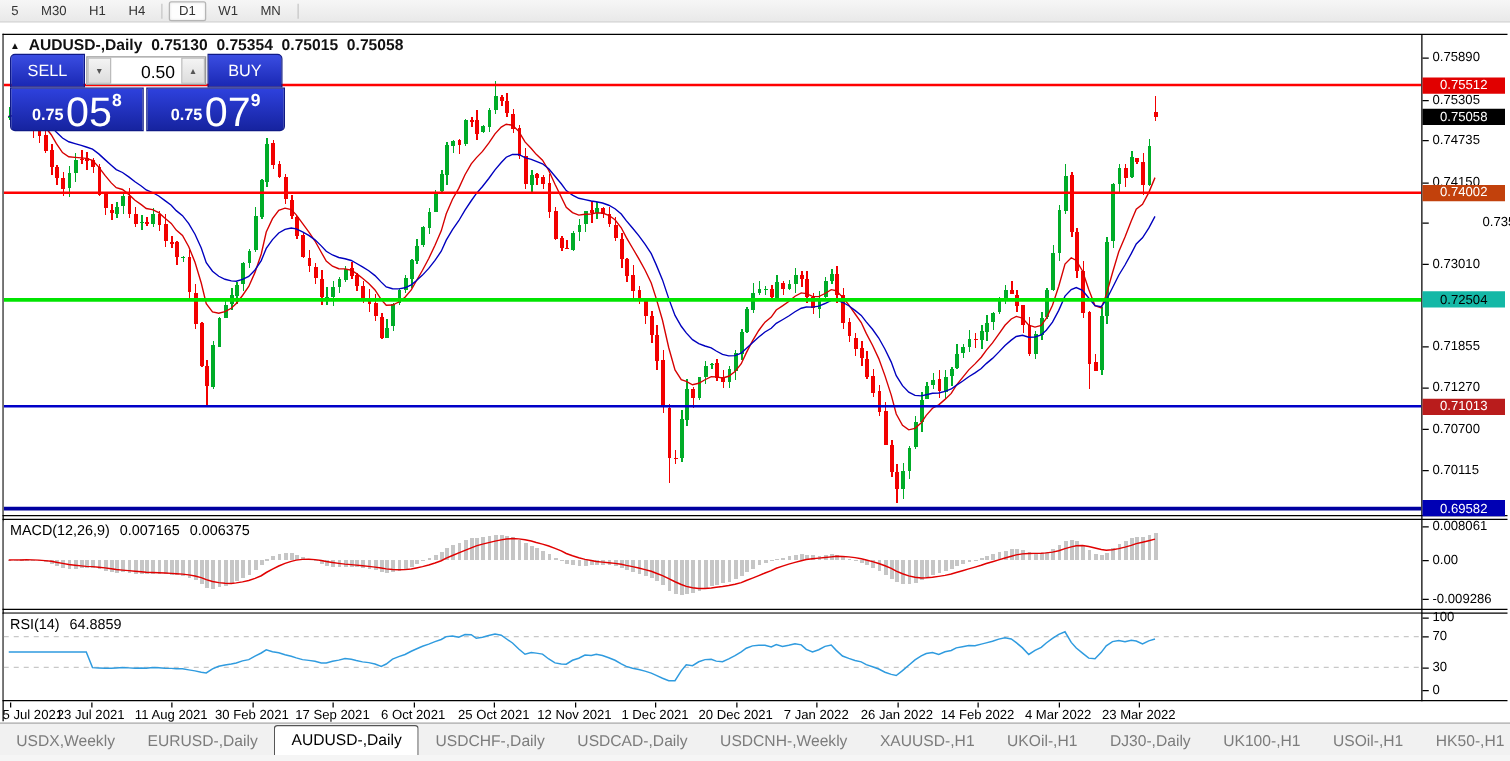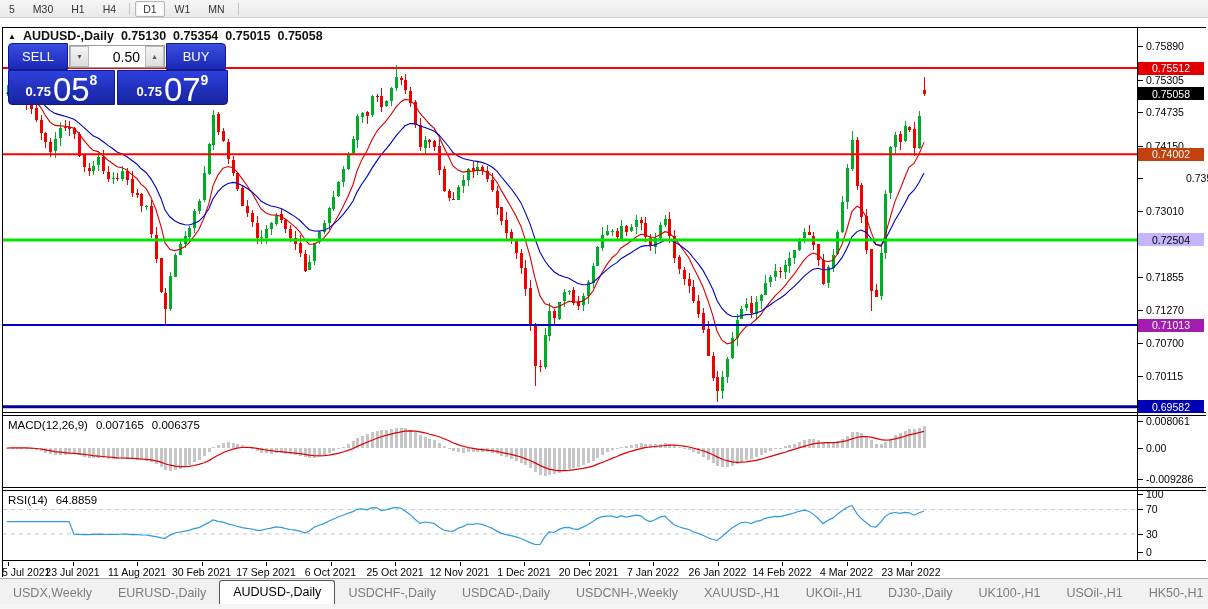--- a/index.html
+++ b/index.html
@@ -747,22 +747,22 @@
       <div class="ax-tick" style="top: 276.971px;"></div>
       <div class="ax-label" style="top: 270.971px;">0.71855</div>
       <div class="ax-tick" style="top: 310.4px;"></div>
       <div class="ax-label" style="top: 304.4px;">0.71270</div>
       <div class="ax-tick" style="top: 342.971px;"></div>
       <div class="ax-label" style="top: 336.971px;">0.70700</div>
       <div class="ax-tick" style="top: 376.4px;"></div>
       <div class="ax-label" style="top: 370.4px;">0.70115</div>
       <div class="badge" style="top: 61.5px; background: rgb(225, 0, 0); color: rgb(255, 255, 255);">0.75512</div>
       <div class="badge" style="top: 147.786px; background: #c2410c; color: rgb(255, 255, 255);">0.74002</div>
-      <div class="badge" style="top: 233.386px; background: #c4b5fd; color: rgb(0, 0, 0);">0.72504</div>
-      <div class="badge" style="top: 318.586px; background: #a21caf; color: rgb(255, 255, 255);">0.71013</div>
+      <div class="badge" style="top: 233.386px; background: #14b8a6; color: rgb(0, 0, 0);">0.72504</div>
+      <div class="badge" style="top: 318.586px; background: #b91c1c; color: rgb(255, 255, 255);">0.71013</div>
       <div class="badge" style="top: 400.357px; background: rgb(0, 0, 180); color: rgb(255, 255, 255);">0.69582</div>
       <div class="badge" style="top: 87.4429px; background: rgb(0, 0, 0); color: rgb(255, 255, 255);">0.75058</div>
       <div class="ax-tick" style="top: 421.004px;"></div>
       <div class="ax-label" style="top: 415.004px;">0.008061</div>
       <div class="ax-tick" style="top: 448px;"></div>
       <div class="ax-label" style="top: 442px;">0.00</div>
       <div class="ax-tick" style="top: 479.099px;"></div>
       <div class="ax-label" style="top: 473.099px;">-0.009286</div>
       <div class="ax-tick" style="top: 494px;"></div>
       <div class="ax-label" style="top: 488px;">100</div>

